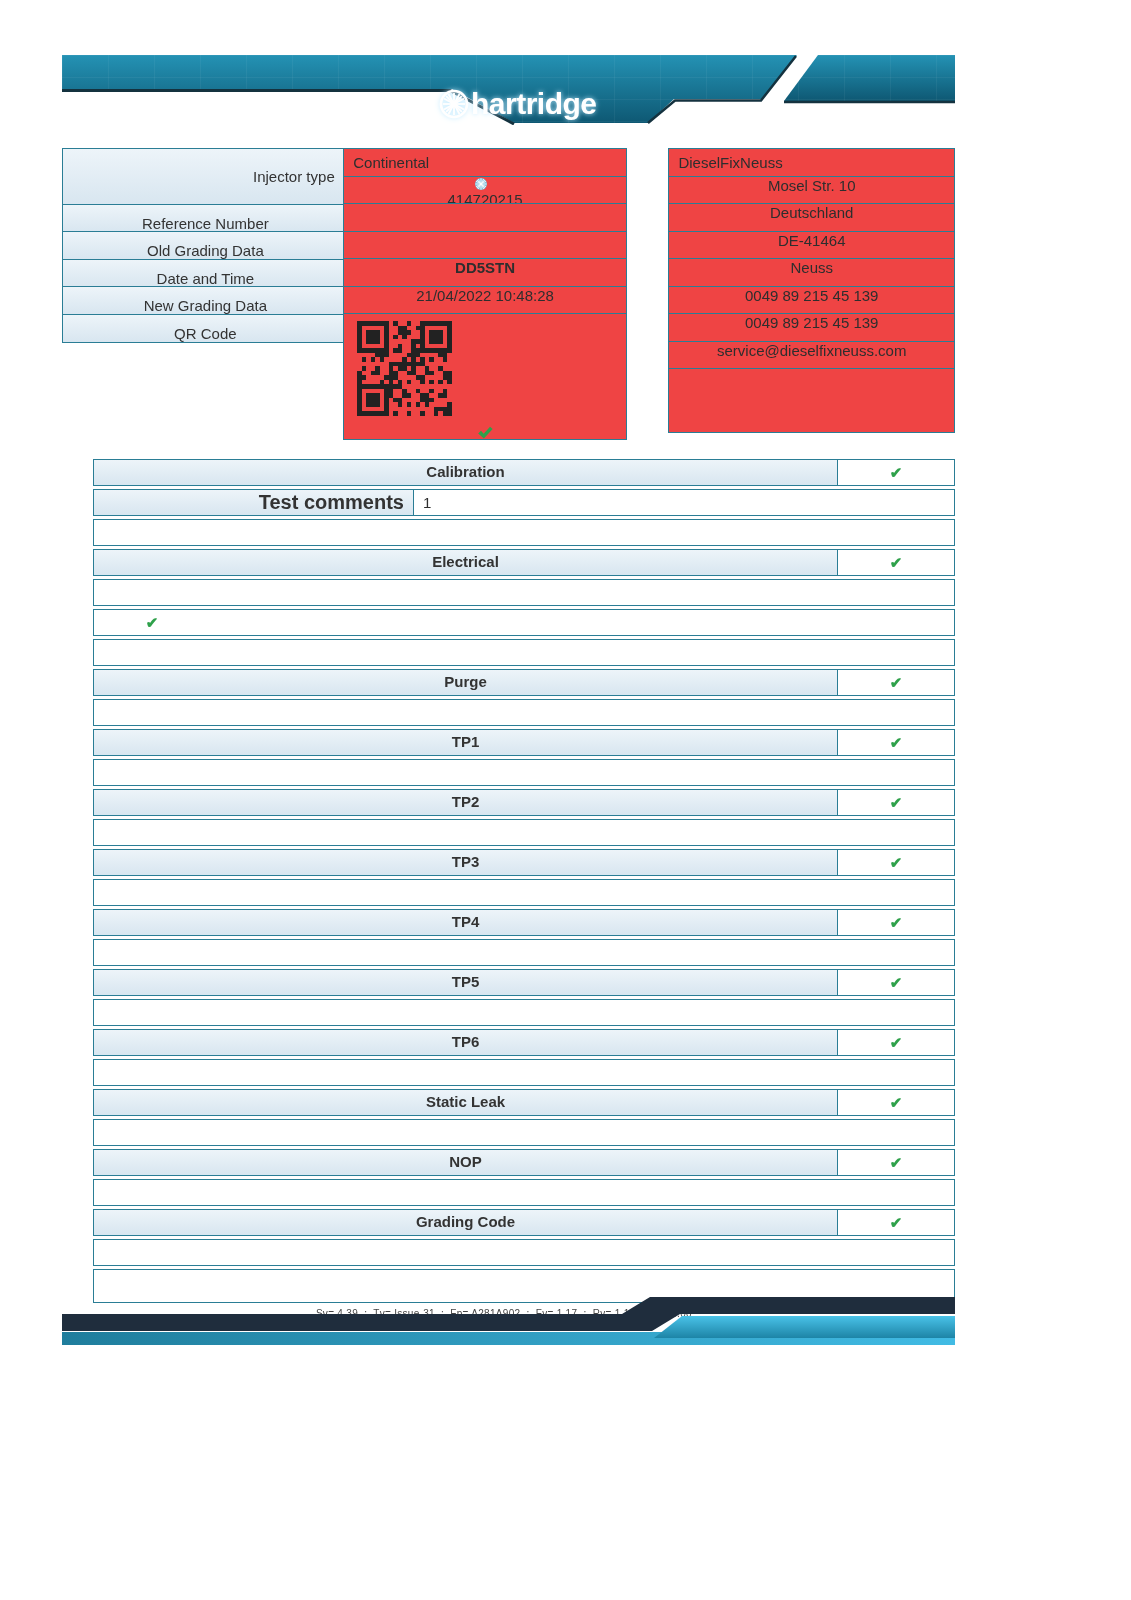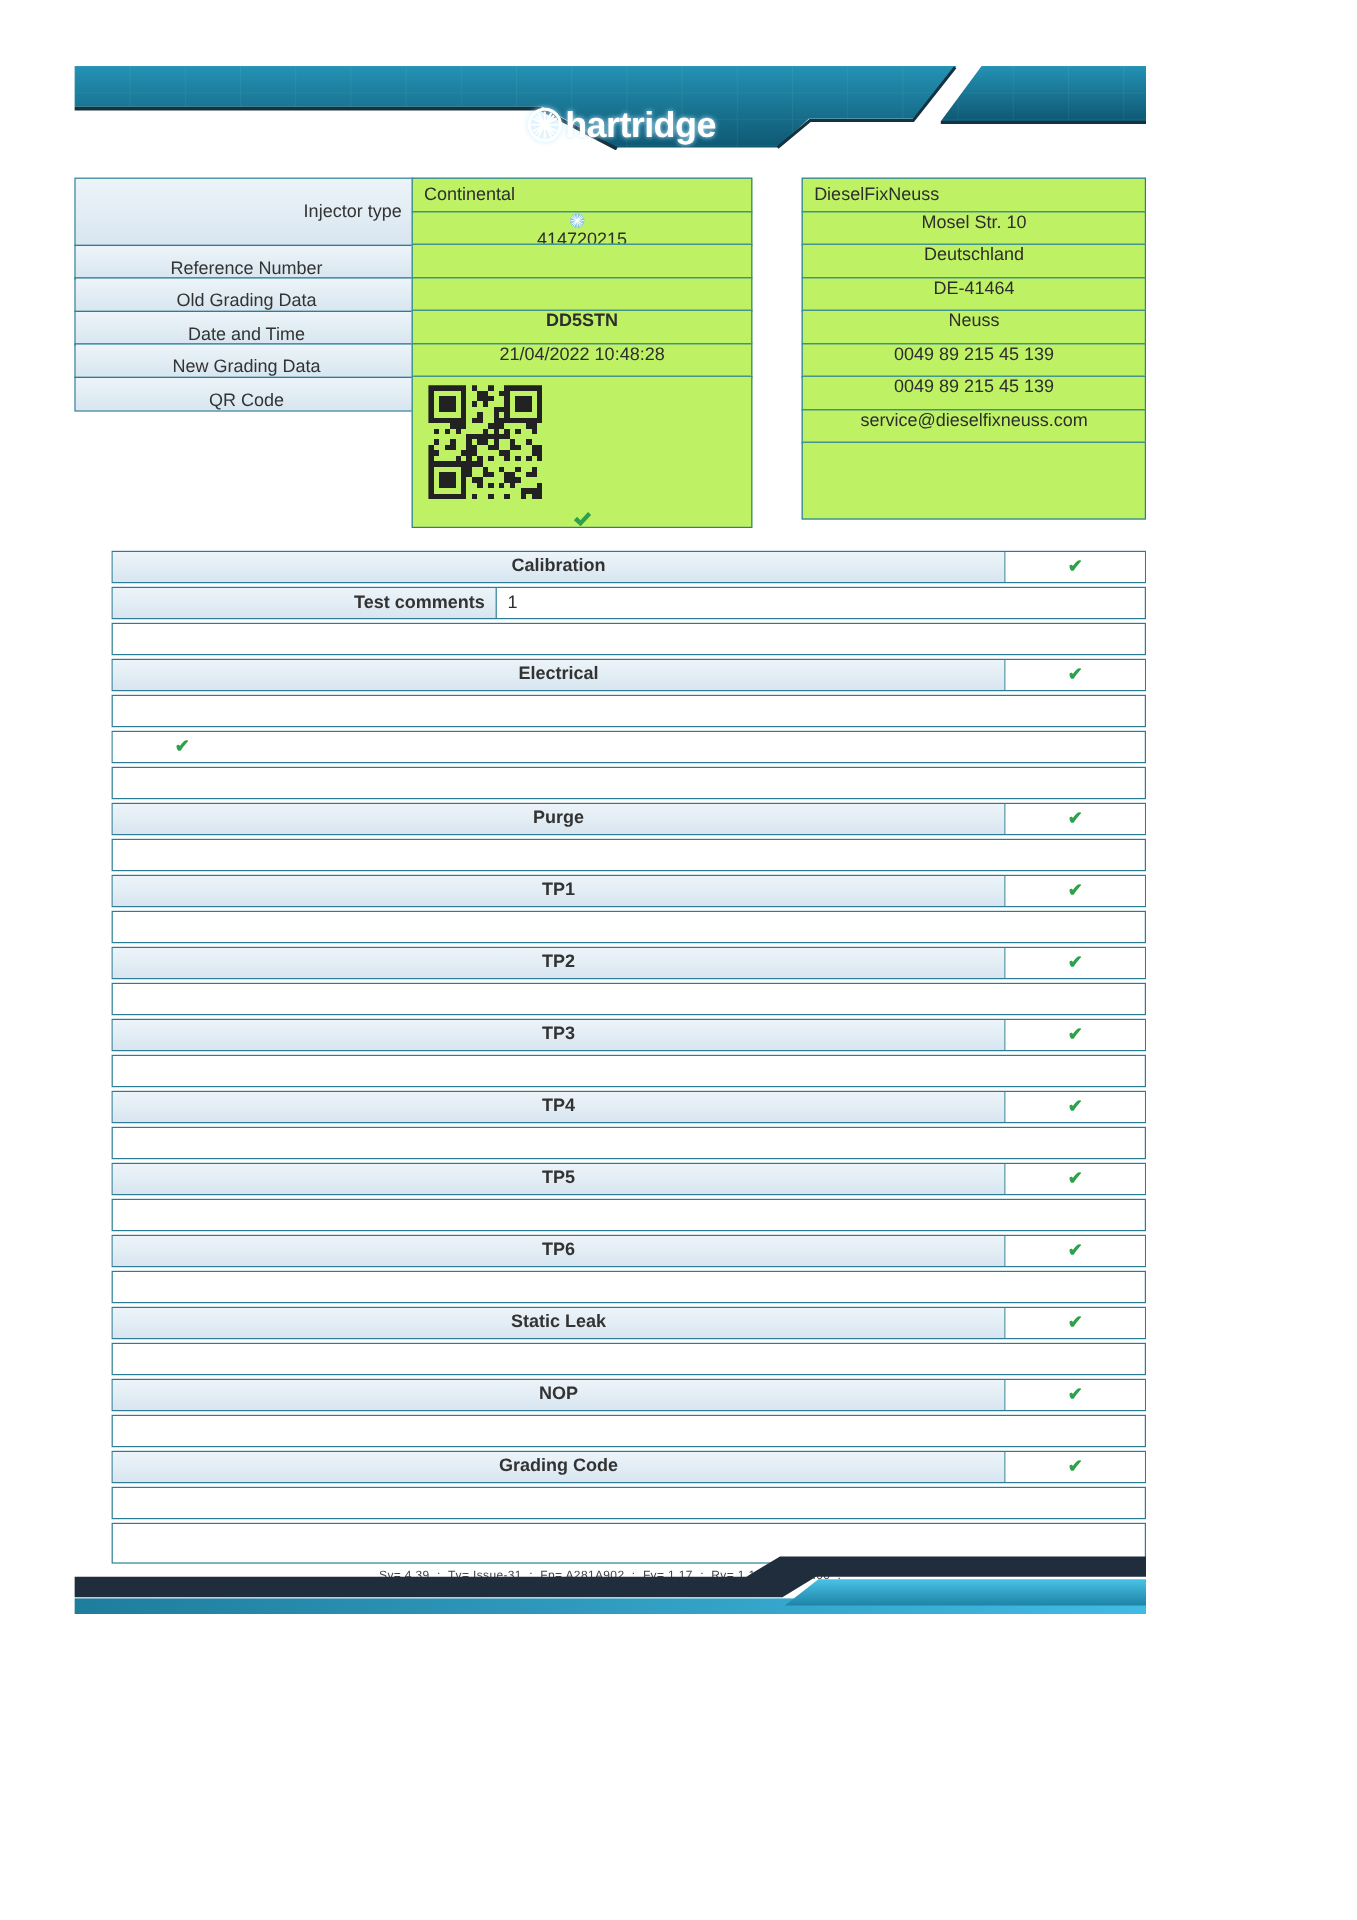--- a/index.html
+++ b/index.html
@@ -7,21 +7,21 @@
         font-family:"Liberation Sans",sans-serif;overflow:hidden;}
   .content{position:absolute;left:62px;top:55px;width:893px;}
 
   
   .info-table{display:flex;margin-top:23px;}
   .col{display:flex;flex-direction:column;}
   .col-labels{width:296px;}
   .col-values{width:297px;margin-left:-1.5px;}
   .col-workshop{width:300px;margin-left:-1.5px;padding-left:43px;}
   .cell{box-sizing:border-box;border:1.5px solid var(--border,#2a7d95);height:29px;
-        font-size:15px;color:#2e2e2e;background:#bef264;display:flex;align-items:center;
+        font-size:15px;color:#2e2e2e;background:#ef4444;display:flex;align-items:center;
         padding:0 9px;overflow:hidden;white-space:nowrap;}
   .cell + .cell{margin-top:-1.5px;flex-direction:column;}
   .cell.label{background:linear-gradient(#edf4f9,#d8e6f0);justify-content:flex-end;
         font-weight:normal;color:#333;padding-left:13px;}
   .cell.h2{height:57px;}
   .cell.bold{font-weight:bold;}
   .cell.qr-cell{height:127px;align-items:flex-start;padding:0;}
   .cell.filler{height:65px;}
   .wheel-sm{display:inline-flex;margin-right:9px;flex:none;}
   .qr-cell svg.qr{margin:7px 0 0 13px;flex:none;}
@@ -31,21 +31,21 @@
   .sections{margin-top:19px;}
   .bar{display:flex;box-sizing:border-box;border:1.5px solid var(--border,#2a7d95);
        height:27px;background:#fff;margin-bottom:3px;margin-left:31px;}
   .bar-label{flex:1;background:linear-gradient(#edf4f9,#d8e6f0);
        border-right:1.5px solid var(--border,#2a7d95);text-align:center;
        font-weight:bold;font-size:15px;color:#333;line-height:24px;}
   .bar-check{width:116px;display:flex;align-items:center;justify-content:center;background:#fff;}
   .check{color:var(--check-green,#2fa14b);font-size:15px;font-weight:bold;line-height:1;}
   .comments-label{width:320px;box-sizing:border-box;background:linear-gradient(#edf4f9,#d8e6f0);
        border-right:1.5px solid var(--border,#2a7d95);display:flex;align-items:center;
-       justify-content:flex-end;padding-right:9px;font-weight:bold;font-size:15px;color:#333;}
+       justify-content:flex-end;padding-right:9px;font-weight:bold;font-size:20px;color:#333;}
   .comments-value{flex:1;display:flex;align-items:center;padding-left:9px;font-size:15px;color:#2e2e2e;}
   .spacer-bar{background:#fff;}
   .spacer-bar.tall{height:34px;}
   .version-line{margin-top:5px;text-align:center;font-size:10px;color:#444;
        letter-spacing:.3px;white-space:pre;}
 
   
   .top-banner{display:block;}
   .bottom-banner{position:absolute;left:62px;top:1288px;display:block;}
 </style>

